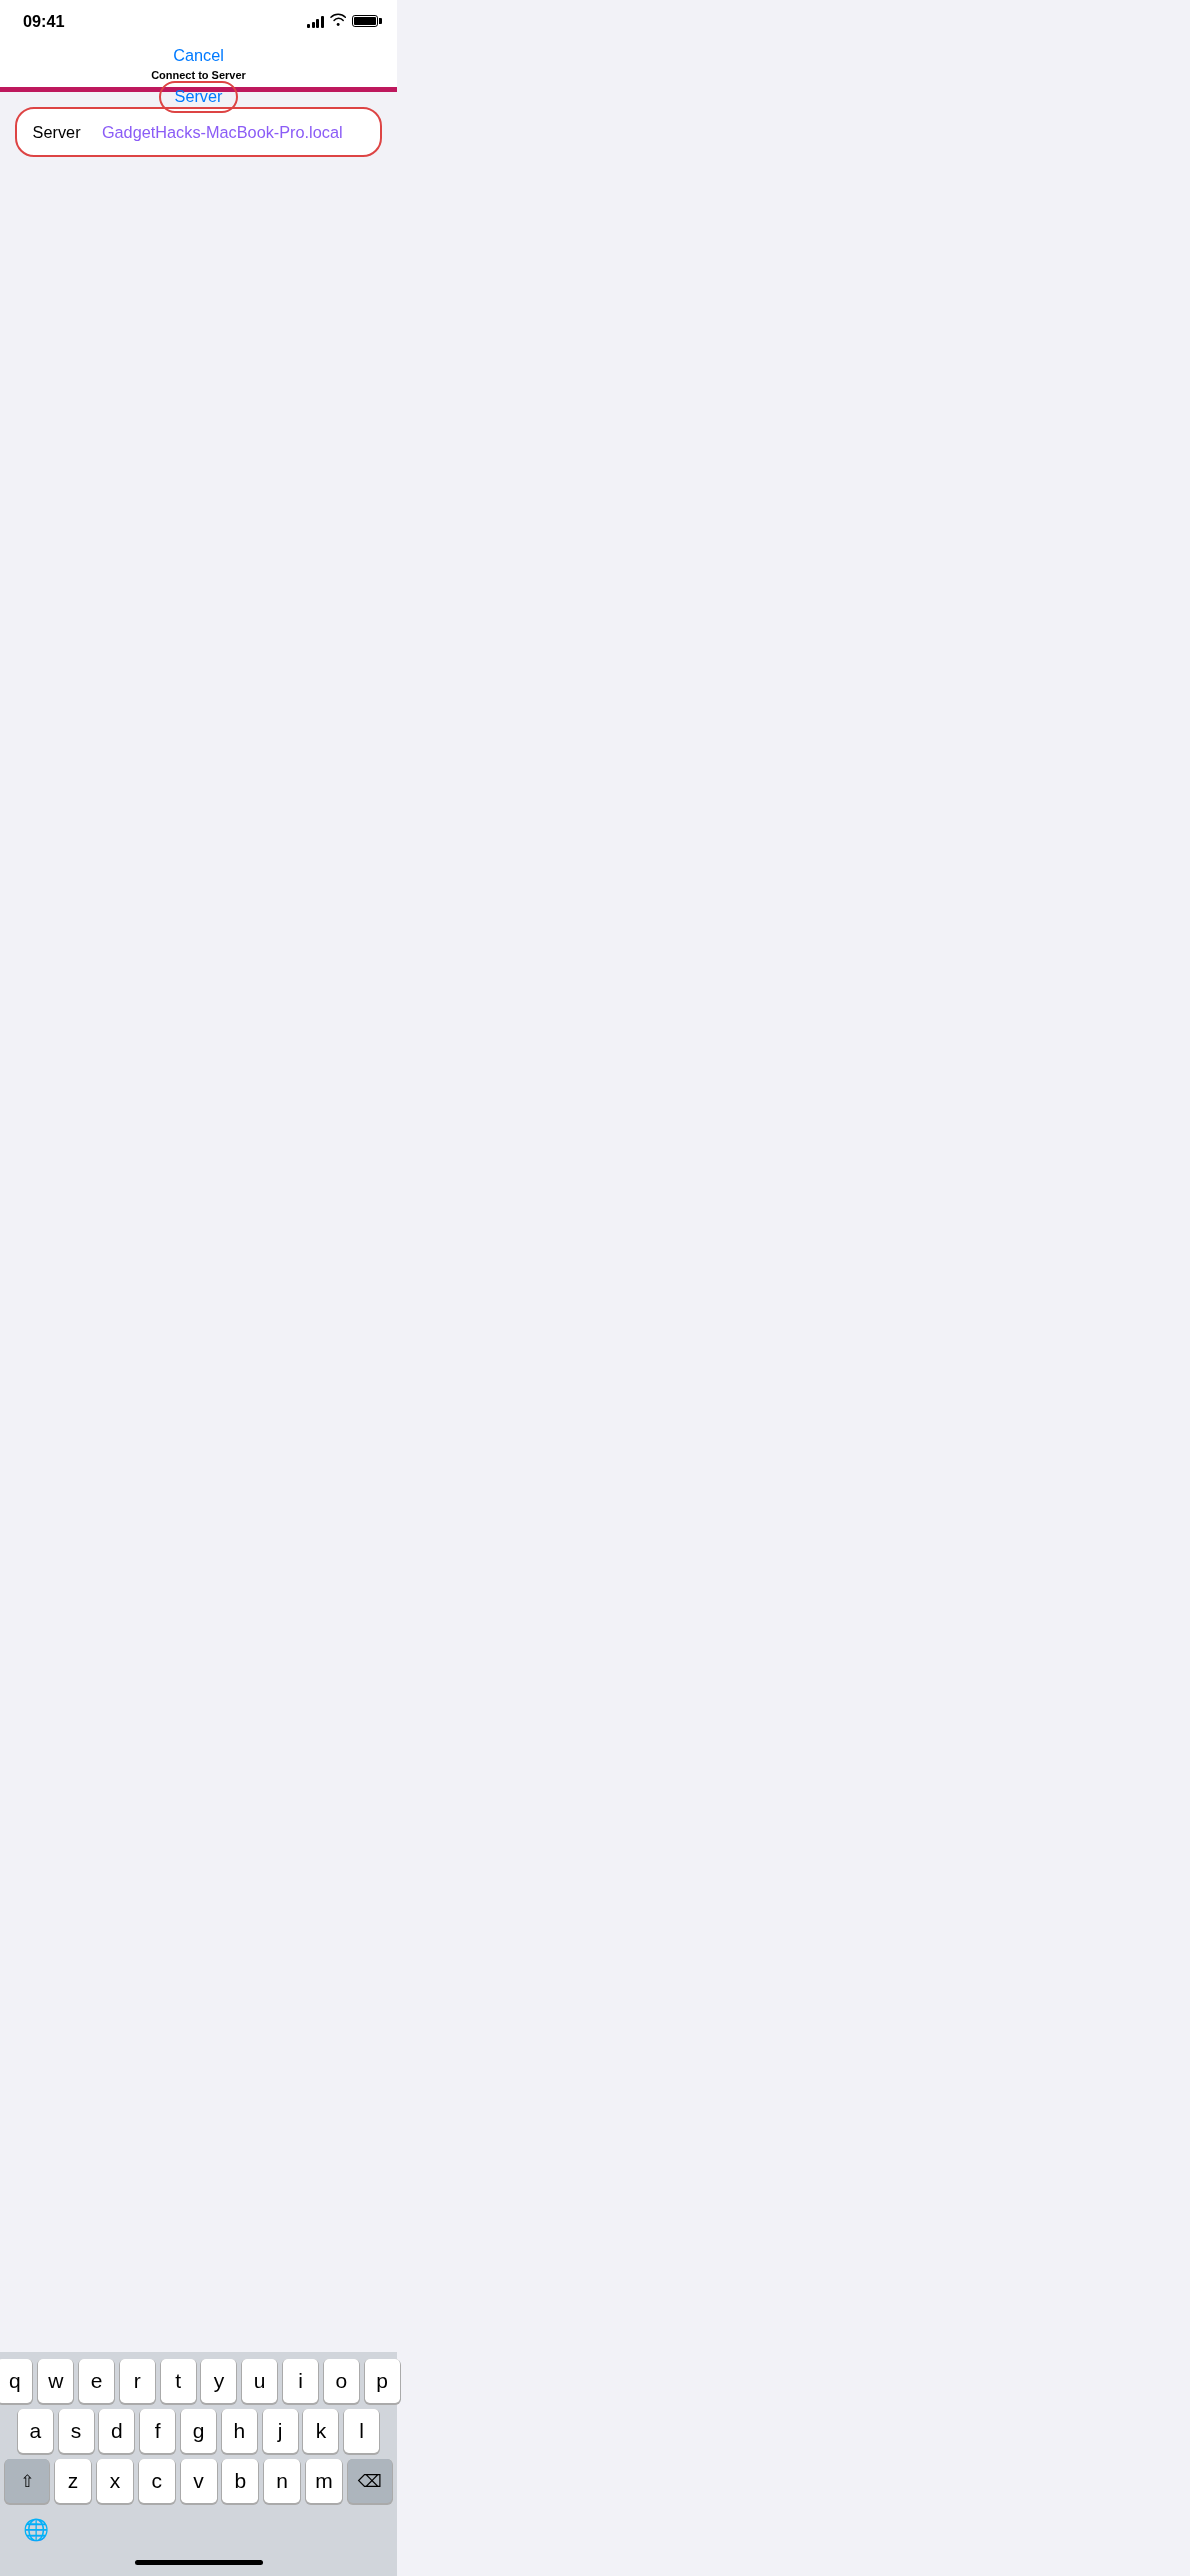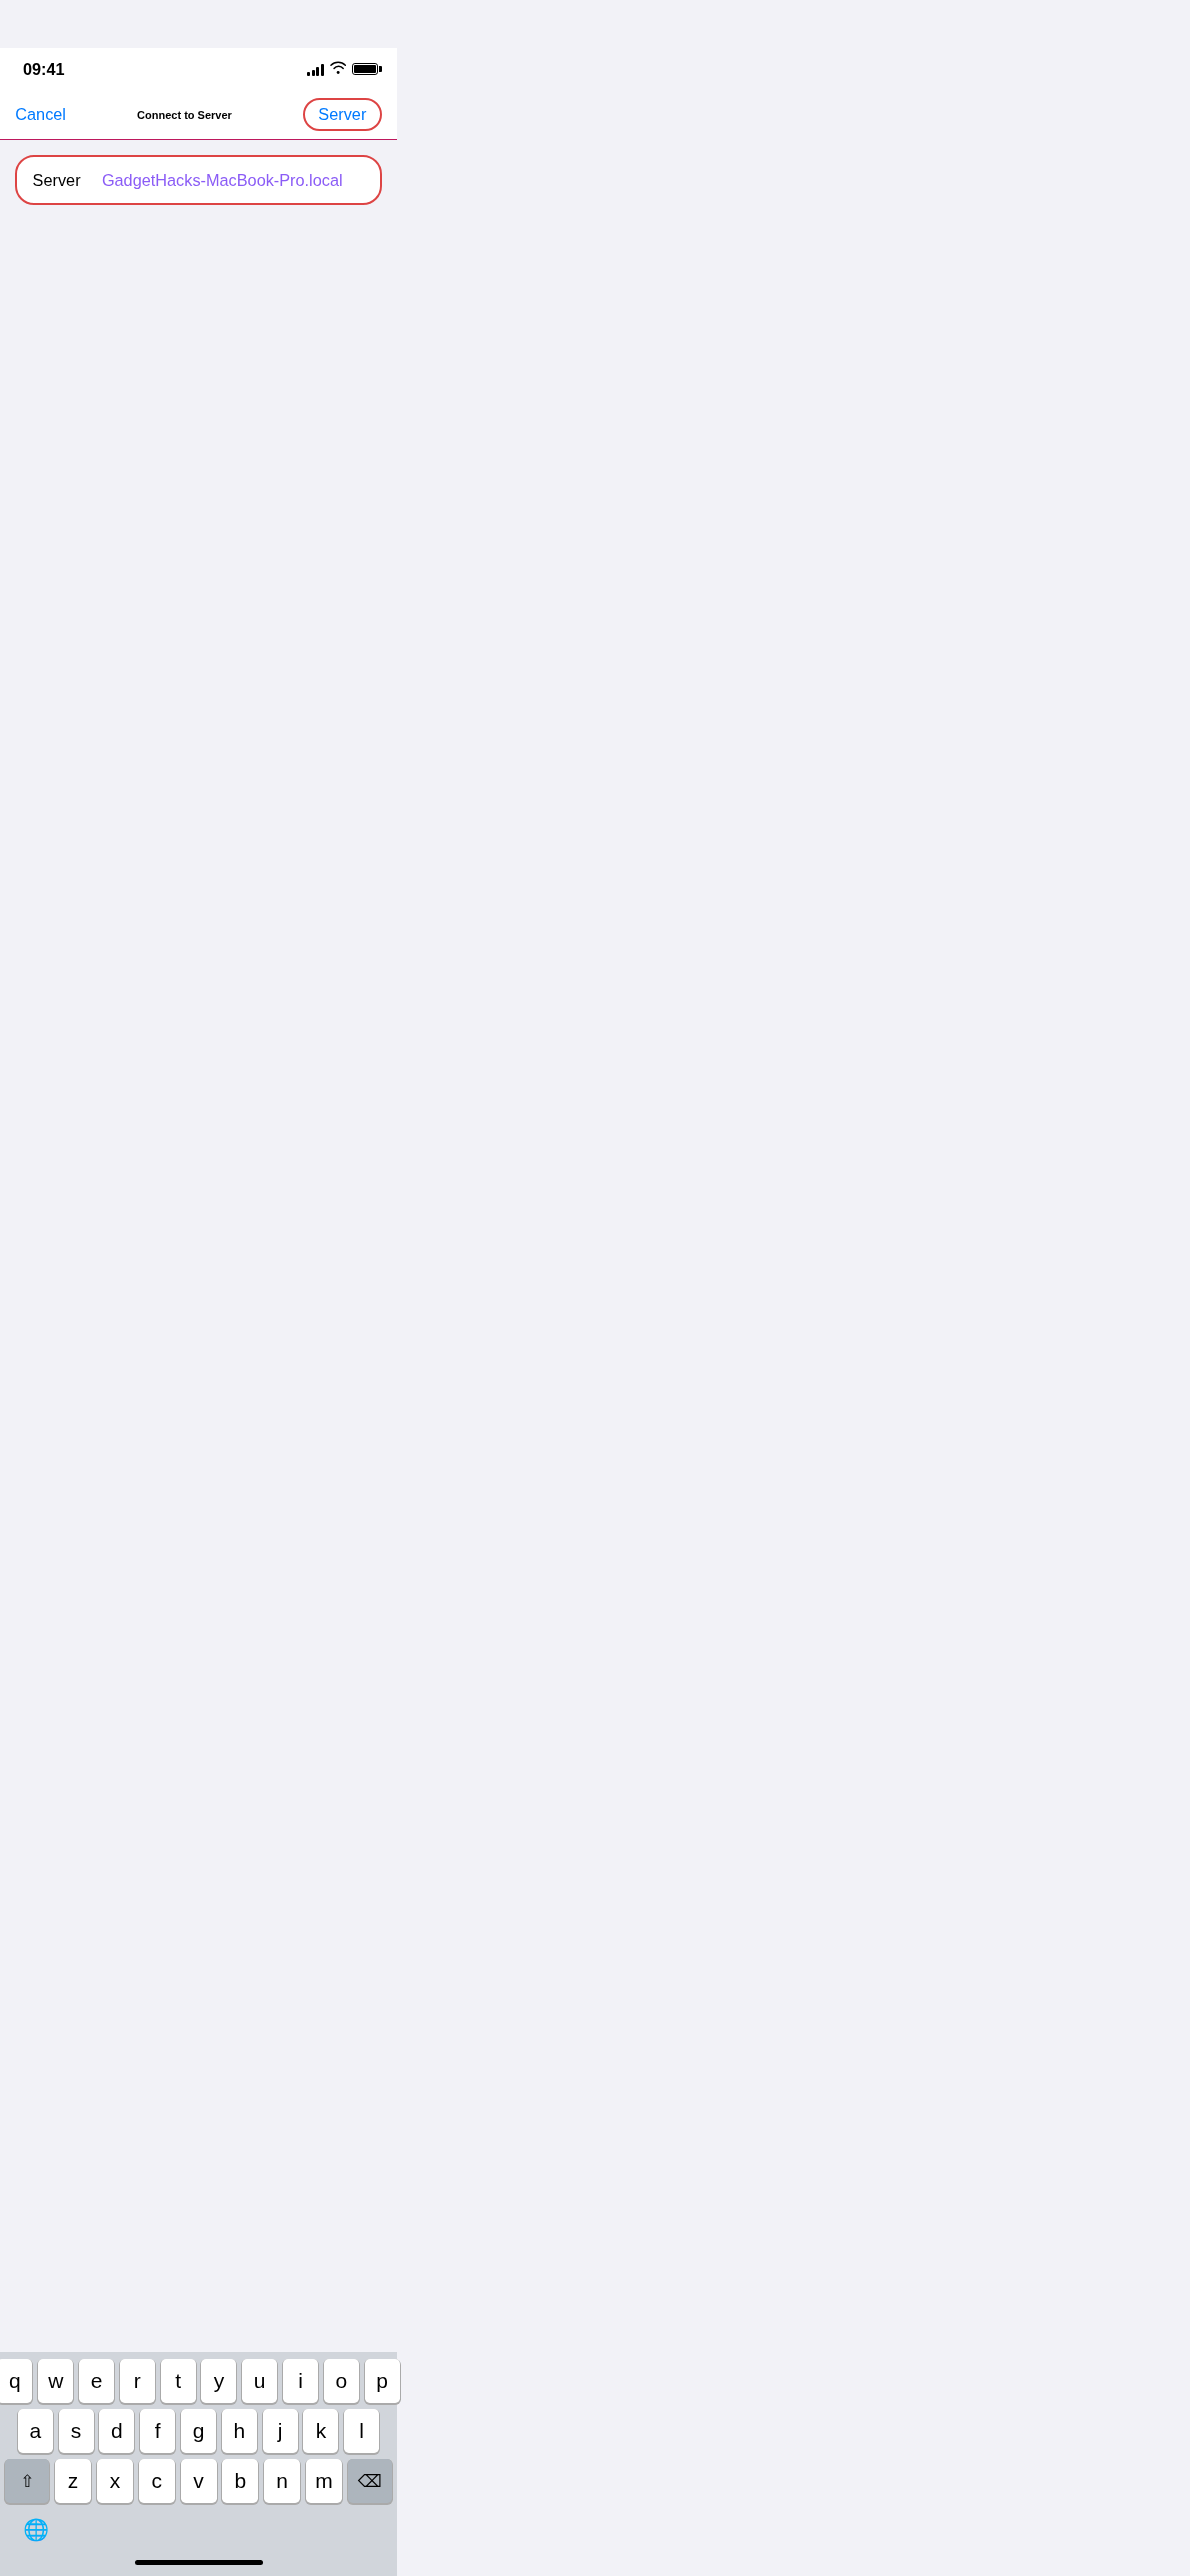--- a/index.html
+++ b/index.html
@@ -14,21 +14,20 @@
     }
 
     
     .status-bar {
       background: #ffffff;
       height: 42px;
       display: flex;
       align-items: center;
       justify-content: space-between;
       padding: 0 19px 0 23px;
-      margin-top: 48px;
     }
     .status-time {
       font-size: 16.3px;
       font-weight: 600;
       color: #000;
     }
     .status-icons {
       display: flex;
       align-items: center;
       gap: 5.8px;
@@ -81,21 +80,22 @@
     }
 
     
     .nav-bar {
       background: #ffffff;
       height: 50px;
       display: flex;
       align-items: center;
       justify-content: space-between;
       padding: 0 15.3px;
-      border-bottom: 1px solid #be185d;
+      border-bottom: 5px solid #be185d;
+      flex-direction: column;
     }
     .nav-cancel {
       color: #007aff;
       font-size: 16.3px;
       font-weight: 400;
       background: none;
       border: none;
       cursor: pointer;
       padding: 3.8px 0;
     }

